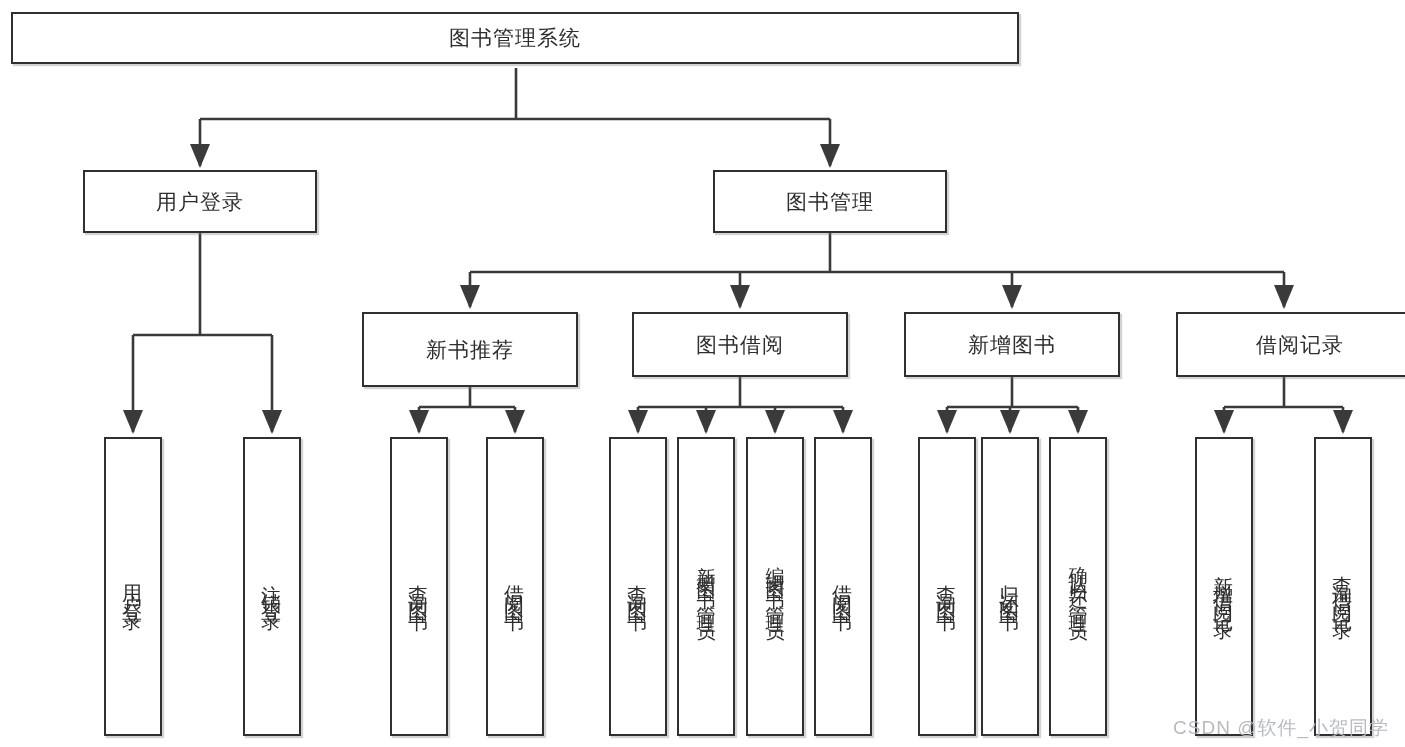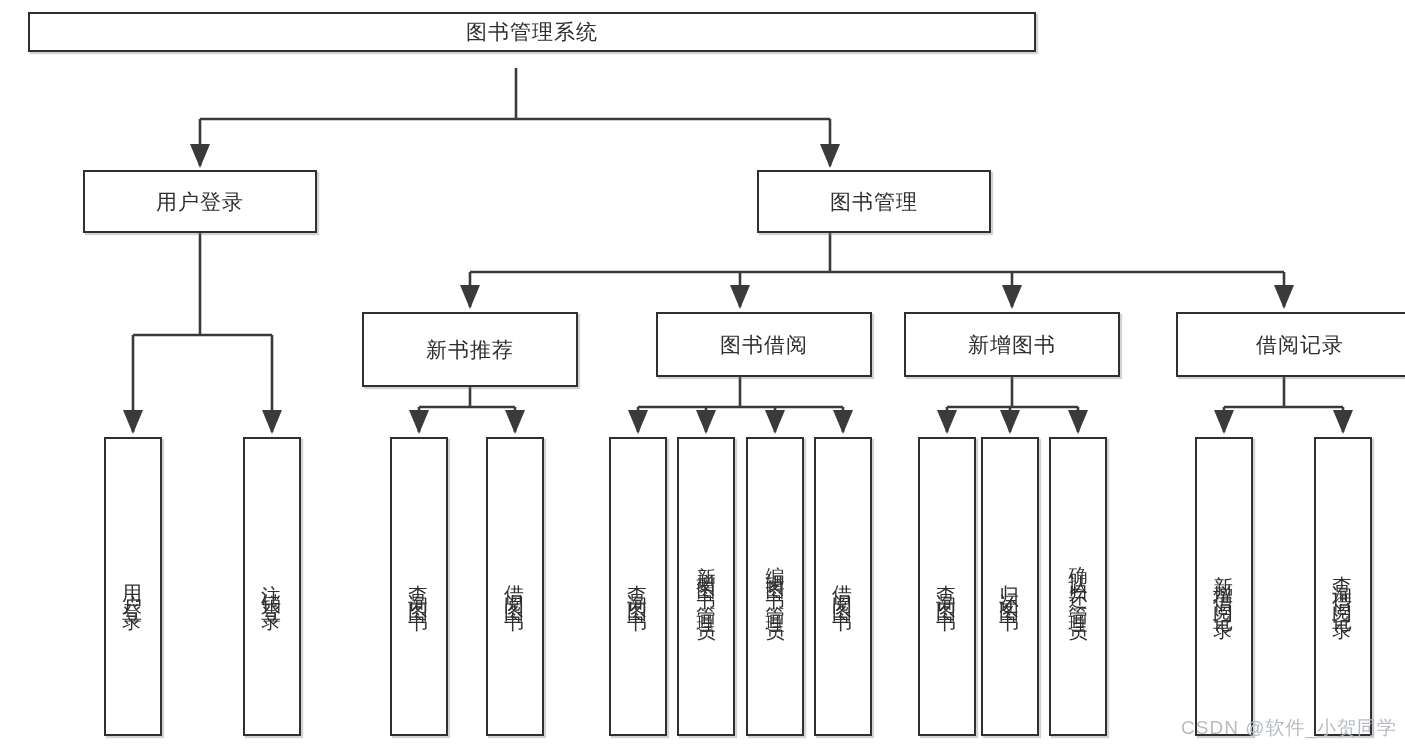--- a/index.html
+++ b/index.html
@@ -40,21 +40,21 @@
     text-orientation: mixed;
     font-size: 20px;
     letter-spacing: 9px;
     width: 58px;
     height: 299px;
     top: 437px;
   }
   .vbox.long { letter-spacing: 8px; font-size: 19px; }
   .watermark {
     position: absolute;
-    right: 8px;
+    right: 16px;
     bottom: 6px;
     z-index: 3;
     font-size: 19px;
     color: rgba(178, 183, 189, 0.95);
     letter-spacing: 1px;
     white-space: nowrap;
   }
 </style>
 </head>
 <body>
@@ -97,27 +97,27 @@
       <line x1="947" y1="407" x2="947" y2="432" marker-end="url(#arrow)"></line>
       <line x1="1010" y1="407" x2="1010" y2="432" marker-end="url(#arrow)"></line>
       <line x1="1078" y1="407" x2="1078" y2="432" marker-end="url(#arrow)"></line>
 
       <path d="M1284,377 V407 M1224,407 H1343"></path>
       <line x1="1224" y1="407" x2="1224" y2="432" marker-end="url(#arrow)"></line>
       <line x1="1343" y1="407" x2="1343" y2="432" marker-end="url(#arrow)"></line>
     </g>
   </svg>
 
-  <div class="box" style="left:28px; top:12px; width:1008px; height:40px;text-align:center;">图书管理系统</div>
+  <div class="box" style="left:11px; top:12px; width:1008px; height:52px;text-align:center;">图书管理系统</div>
 
   <div class="box" style="left:83px; top:170px; width:234px; height:63px;">用户登录</div>
-  <div class="box" style="left:713px; top:170px; width:234px; height:63px;margin-left:44px;">图书管理</div>
+  <div class="box" style="left:713px; top:170px; width:234px; height:63px;">图书管理</div>
 
   <div class="box" style="left:362px; top:312px; width:216px; height:75px;">新书推荐</div>
-  <div class="box" style="left:632px; top:312px; width:216px; height:65px;margin-left:24px;">图书借阅</div>
+  <div class="box" style="left:632px; top:312px; width:216px; height:65px;">图书借阅</div>
   <div class="box" style="left:904px; top:312px; width:216px; height:65px;">新增图书</div>
   <div class="box" style="left:1176px; top:312px; width:248px; height:65px;">借阅记录</div>
 
   <div class="box vbox" style="left:104px;">用户登录</div>
   <div class="box vbox" style="left:243px;">注销登录</div>
 
   <div class="box vbox" style="left:390px;">查询图书</div>
   <div class="box vbox" style="left:486px;">借阅图书</div>
 
   <div class="box vbox" style="left:609px;">查询图书</div>

